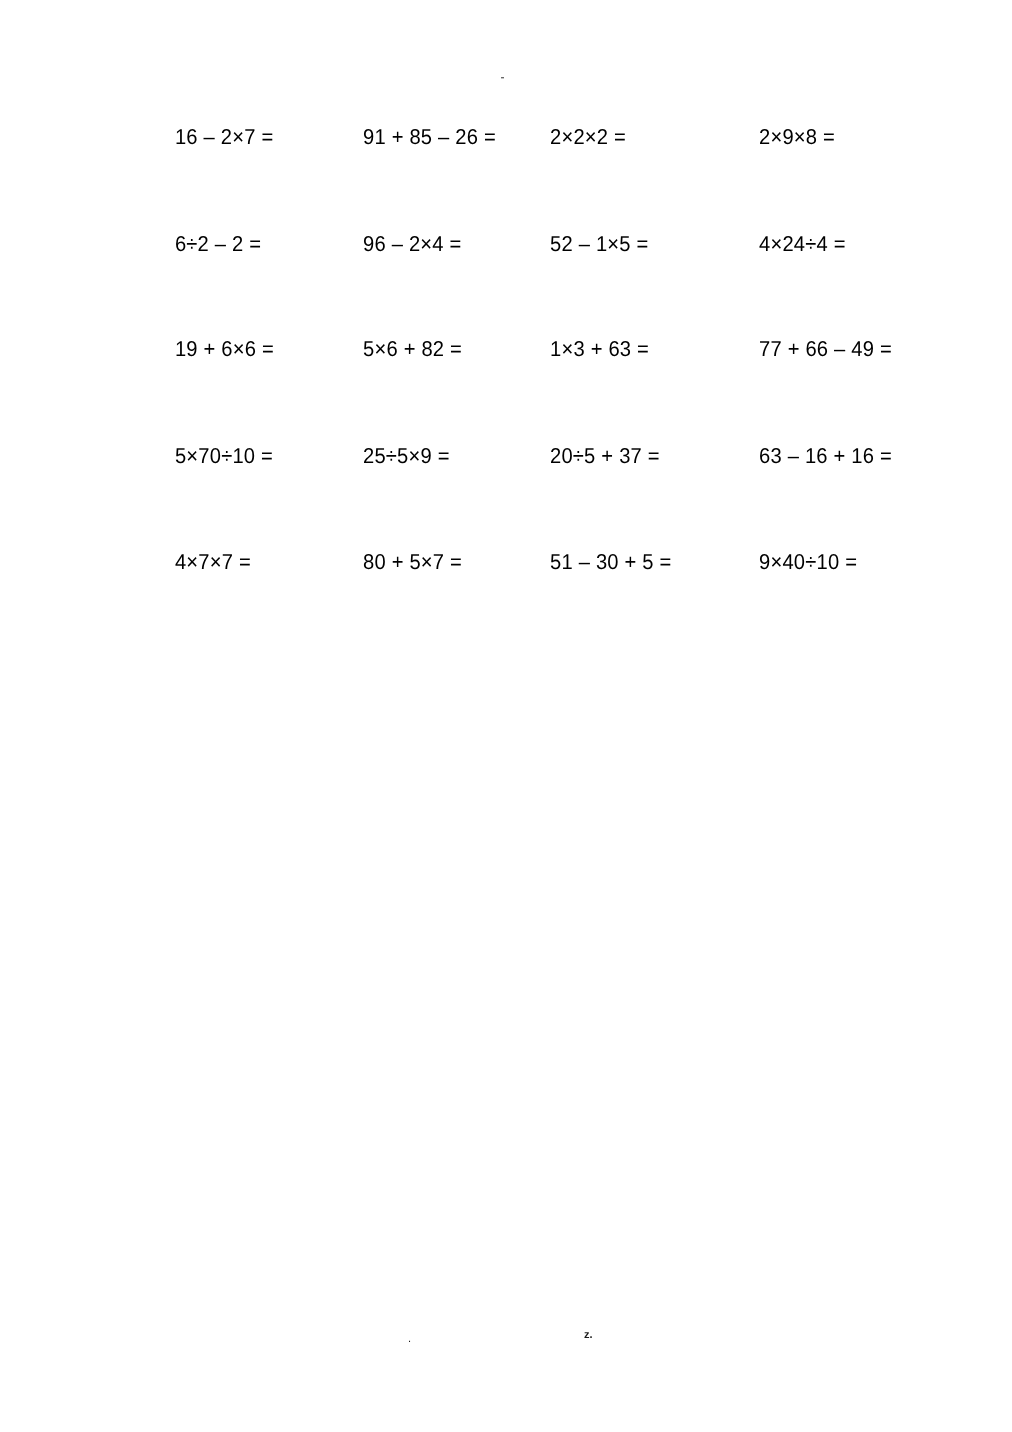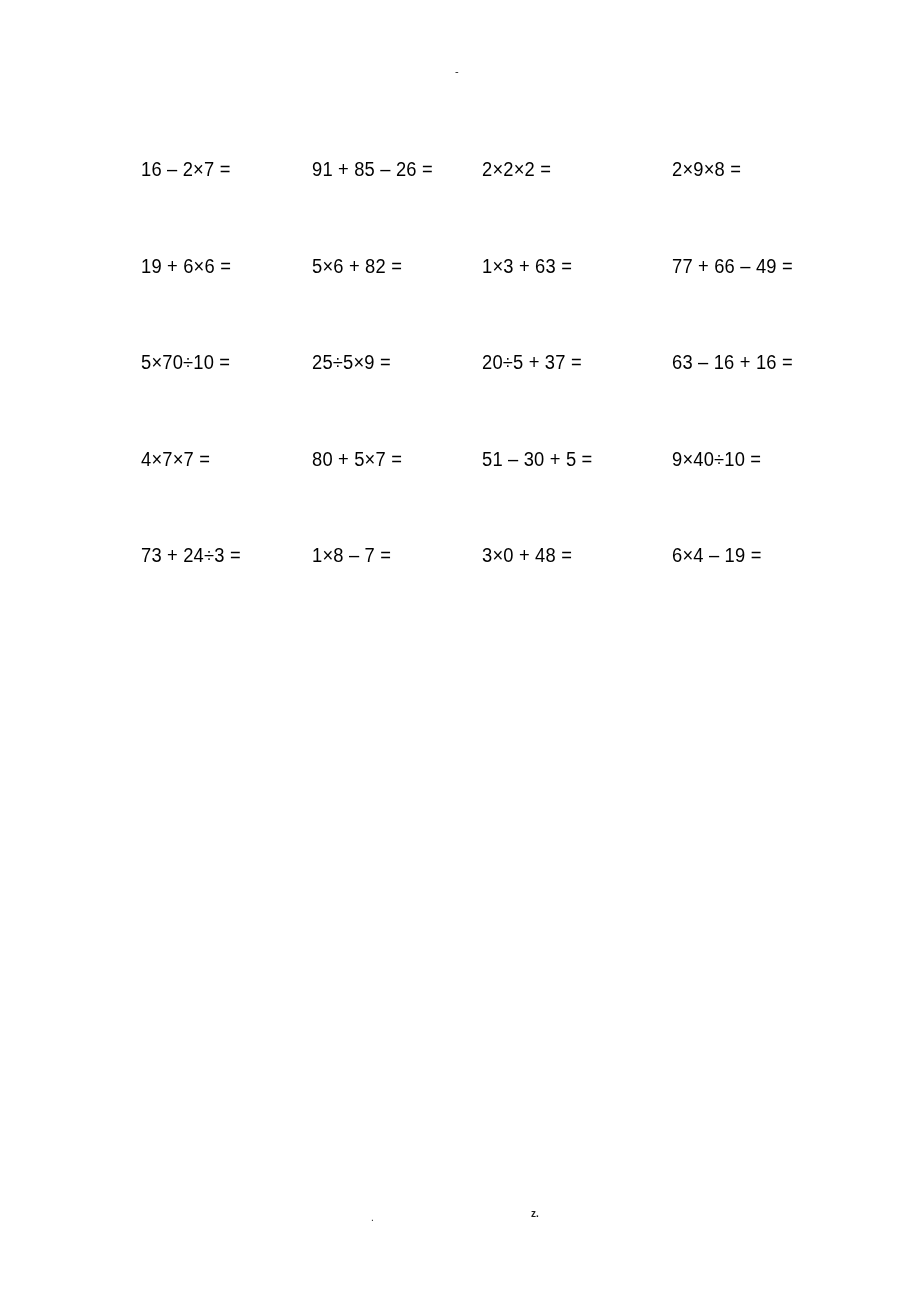--- a/index.html
+++ b/index.html
@@ -50,24 +50,23 @@
   #footer-mark-right {
     left: 531px;
     top: 1209px;
     font-size: 10px;
     font-weight: bold;
   }
 
   
   #problem-grid {
     position: absolute;
-    left: 141px;
+    left: 159px;
     top: 112px;
     width: 700px;
-    margin-top: 44px;
   }
   .problem-row {
     position: relative;
     height: 96.5px;
   }
   .problem-cell {
     position: absolute;
     top: 0;
     font-size: 19.5px;
     line-height: 26px;
@@ -91,42 +90,42 @@
   <span class="artifact" id="header-mark">-</span>
 
   <div id="problem-grid">
       <div class="problem-row">
         <div class="problem-cell col-0">16 – 2×7 =</div>
         <div class="problem-cell col-1">91 + 85 – 26 =</div>
         <div class="problem-cell col-2">2×2×2 =</div>
         <div class="problem-cell col-3">2×9×8 =</div>
       </div>
       <div class="problem-row">
+        <div class="problem-cell col-0">6÷2 – 2 =</div>
+        <div class="problem-cell col-1">96 – 2×4 =</div>
+        <div class="problem-cell col-2">52 – 1×5 =</div>
+        <div class="problem-cell col-3">4×24÷4 =</div>
+      </div>
+      <div class="problem-row">
         <div class="problem-cell col-0">19 + 6×6 =</div>
         <div class="problem-cell col-1">5×6 + 82 =</div>
         <div class="problem-cell col-2">1×3 + 63 =</div>
         <div class="problem-cell col-3">77 + 66 – 49 =</div>
       </div>
       <div class="problem-row">
         <div class="problem-cell col-0">5×70÷10 =</div>
         <div class="problem-cell col-1">25÷5×9 =</div>
         <div class="problem-cell col-2">20÷5 + 37 =</div>
         <div class="problem-cell col-3">63 – 16 + 16 =</div>
       </div>
       <div class="problem-row">
         <div class="problem-cell col-0">4×7×7 =</div>
         <div class="problem-cell col-1">80 + 5×7 =</div>
         <div class="problem-cell col-2">51 – 30 + 5 =</div>
         <div class="problem-cell col-3">9×40÷10 =</div>
       </div>
-      <div class="problem-row">
-        <div class="problem-cell col-0">73 + 24÷3 =</div>
-        <div class="problem-cell col-1">1×8 – 7 =</div>
-        <div class="problem-cell col-2">3×0 + 48 =</div>
-        <div class="problem-cell col-3">6×4 – 19 =</div>
-      </div>
     </div>
 
   <span class="artifact" id="footer-mark-left">.</span>
 
   <span class="artifact" id="footer-mark-right">z.</span>
 
 </div>
 
 </body></html>

